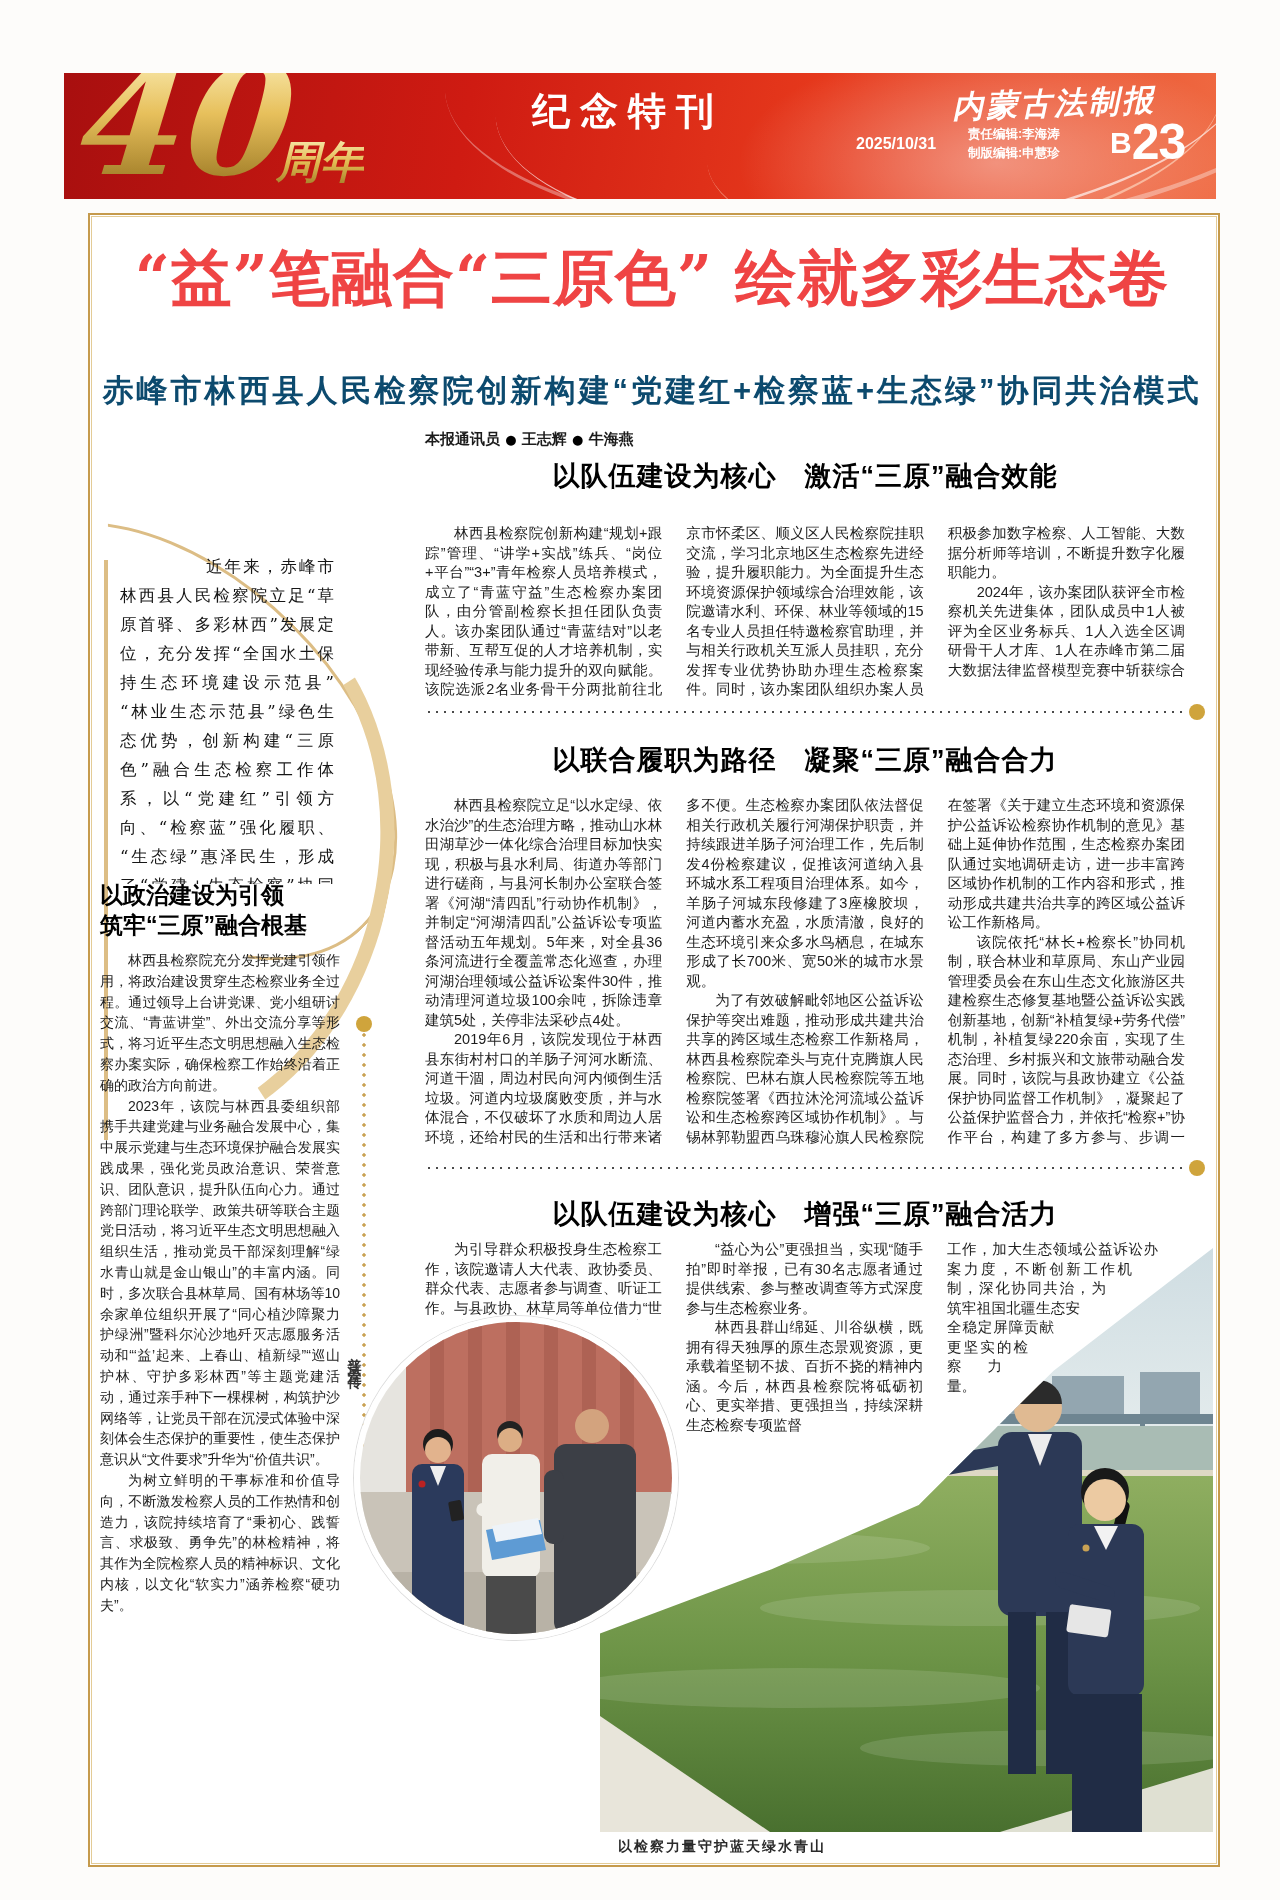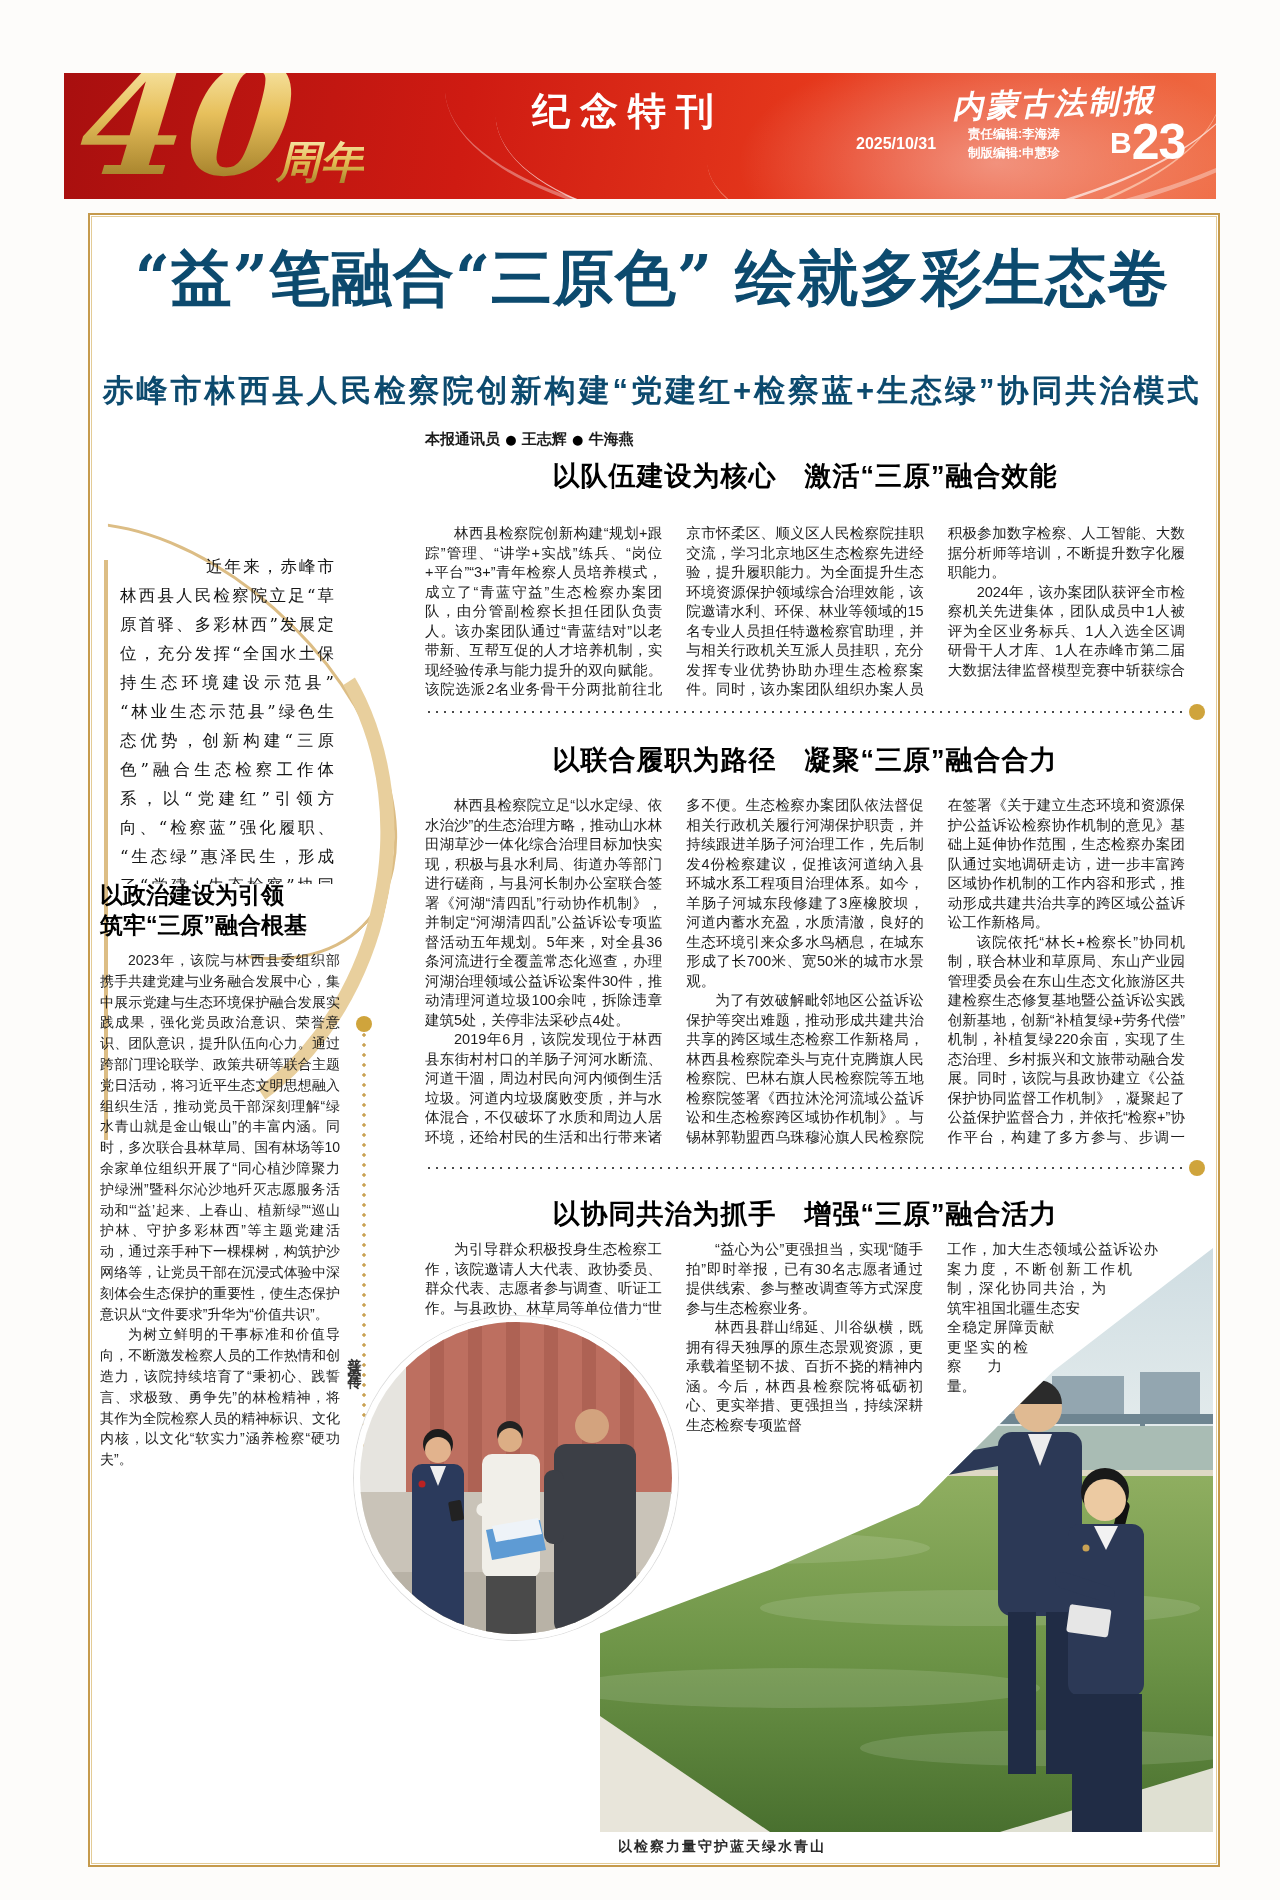--- a/index.html
+++ b/index.html
@@ -26,21 +26,21 @@
          font-family:"DejaVu Serif",serif;font-style:italic;transform:rotate(-2deg);}
   .date{left:792px;top:62px;font-size:16px;color:#fff;font-weight:700;}
   .legal{left:904px;top:52px;font-size:12.5px;color:#fff;line-height:19px;font-weight:700;}
   .pageno{left:1046px;top:40px;color:#fff;font-weight:900;}
   .pageno .b{font-size:30px;vertical-align:6px;}
   .pageno .n{font-size:50px;letter-spacing:-1px;}
   
   .frame{left:88px;top:213px;width:1128px;height:1650px;border:2px solid #c59a4c;background:#fff;box-shadow:inset 0 0 0 1px #fff,inset 0 0 0 2px #e3cb96;}
   
   .headline{left:96px;top:238px;width:1112px;text-align:center;font-family:"DejaVu Serif","Liberation Serif",serif;
-            font-weight:900;font-size:61px;letter-spacing:1px;color:#0c4a6e;white-space:nowrap;}
+            font-weight:900;font-size:61px;letter-spacing:1px;color:#ef4444;white-space:nowrap;}
   .subhead{left:96px;top:370px;width:1112px;text-align:center;font-weight:900;font-size:31px;letter-spacing:3px;color:#0c4a6e;}
   .byline{left:425px;top:430px;width:440px;text-align:left;font-size:15px;font-family:"DejaVu Serif",serif;font-weight:700;}
   .byline .dot{color:#000;font-size:13px;}
   
   .sec-title{width:760px;left:425px;text-align:center;font-weight:900;font-size:27px;letter-spacing:1px;color:#000;}
   .body-cols{left:425px;width:760px;column-count:3;column-gap:24px;column-fill:auto;overflow:hidden;
              font-size:14.5px;line-height:19.5px;text-align:justify;color:#1d1d1d;}
   .body-cols p,.plain p{margin:0;text-indent:2em;}
   .dotline{left:425px;width:760px;height:4px;
            background-image:radial-gradient(circle,#4a4a4a 1.2px,rgba(0,0,0,0) 1.5px);
@@ -114,20 +114,21 @@
   <div class="abs arc1"></div>
   <div class="abs arc2"></div>
   <div class="abs goldbar"></div>
   <div class="abs quote">近年来，赤峰市林西县人民检察院立足“草原首驿、多彩林西”发展定位，充分发挥“全国水土保持生态环境建设示范县”“林业生态示范县”绿色生态优势，创新构建“三原色”融合生态检察工作体系，以“党建红”引领方向、“检察蓝”强化履职、“生态绿”惠泽民生，形成了“党建+生态检察”协同共治的“林西模式”。</div>
 
   <div class="abs sb-title">
     <div>以政治建设为引领</div>
     <div>筑牢“三原”融合根基</div>
   </div>
   <div class="abs sb-body plain">
+    <p>林西县检察院充分发挥党建引领作用，将政治建设贯穿生态检察业务全过程。通过领导上台讲党课、党小组研讨交流、“青蓝讲堂”、外出交流分享等形式，将习近平生态文明思想融入生态检察办案实际，确保检察工作始终沿着正确的政治方向前进。</p>
     <p>2023年，该院与林西县委组织部携手共建党建与业务融合发展中心，集中展示党建与生态环境保护融合发展实践成果，强化党员政治意识、荣誉意识、团队意识，提升队伍向心力。通过跨部门理论联学、政策共研等联合主题党日活动，将习近平生态文明思想融入组织生活，推动党员干部深刻理解“绿水青山就是金山银山”的丰富内涵。同时，多次联合县林草局、国有林场等10余家单位组织开展了“同心植沙障聚力护绿洲”暨科尔沁沙地歼灭志愿服务活动和“‘益’起来、上春山、植新绿”“巡山护林、守护多彩林西”等主题党建活动，通过亲手种下一棵棵树，构筑护沙网络等，让党员干部在沉浸式体验中深刻体会生态保护的重要性，使生态保护意识从“文件要求”升华为“价值共识”。</p>
     <p>为树立鲜明的干事标准和价值导向，不断激发检察人员的工作热情和创造力，该院持续培育了“秉初心、践誓言、求极致、勇争先”的林检精神，将其作为全院检察人员的精神标识、文化内核，以文化“软实力”涵养检察“硬功夫”。</p>
   </div>
 
   <div class="abs golddot" style="left:356px;top:1016px;"></div>
   <div class="abs vdots"></div>
 
   <div class="abs sec-title" style="top:458px;">以队伍建设为核心　激活“三原”融合效能</div>
   <div class="abs body-cols" style="top:524px;height:178px;">
     <p>林西县检察院创新构建“规划+跟踪”管理、“讲学+实战”练兵、“岗位+平台”“3+”青年检察人员培养模式，成立了“青蓝守益”生态检察办案团队，由分管副检察长担任团队负责人。该办案团队通过“青蓝结对”以老带新、互帮互促的人才培养机制，实现经验传承与能力提升的双向赋能。该院选派2名业务骨干分两批前往北京市怀柔区、顺义区人民检察院挂职交流，学习北京地区生态检察先进经验，提升履职能力。为全面提升生态环境资源保护领域综合治理效能，该院邀请水利、环保、林业等领域的15名专业人员担任特邀检察官助理，并与相关行政机关互派人员挂职，充分发挥专业优势协助办理生态检察案件。同时，该办案团队组织办案人员积极参加数字检察、人工智能、大数据分析师等培训，不断提升数字化履职能力。</p>
@@ -139,21 +140,21 @@
   <div class="abs sec-title" style="top:742px;">以联合履职为路径　凝聚“三原”融合合力</div>
   <div class="abs body-cols" style="top:788px;height:368px;margin-top:8px;">
     <p>林西县检察院立足“以水定绿、依水治沙”的生态治理方略，推动山水林田湖草沙一体化综合治理目标加快实现，积极与县水利局、街道办等部门进行磋商，与县河长制办公室联合签署《河湖“清四乱”行动协作机制》，并制定“河湖清四乱”公益诉讼专项监督活动五年规划。5年来，对全县36条河流进行全覆盖常态化巡查，办理河湖治理领域公益诉讼案件30件，推动清理河道垃圾100余吨，拆除违章建筑5处，关停非法采砂点4处。</p>
     <p>2019年6月，该院发现位于林西县东街村村口的羊肠子河河水断流、河道干涸，周边村民向河内倾倒生活垃圾。河道内垃圾腐败变质，并与水体混合，不仅破坏了水质和周边人居环境，还给村民的生活和出行带来诸多不便。生态检察办案团队依法督促相关行政机关履行河湖保护职责，并持续跟进羊肠子河治理工作，先后制发4份检察建议，促推该河道纳入县环城水系工程项目治理体系。如今，羊肠子河城东段修建了3座橡胶坝，河道内蓄水充盈，水质清澈，良好的生态环境引来众多水鸟栖息，在城东形成了长700米、宽50米的城市水景观。</p>
     <p>为了有效破解毗邻地区公益诉讼保护等突出难题，推动形成共建共治共享的跨区域生态检察工作新格局，林西县检察院牵头与克什克腾旗人民检察院、巴林右旗人民检察院等五地检察院签署《西拉沐沦河流域公益诉讼和生态检察跨区域协作机制》。与锡林郭勒盟西乌珠穆沁旗人民检察院在签署《关于建立生态环境和资源保护公益诉讼检察协作机制的意见》基础上延伸协作范围，生态检察办案团队通过实地调研走访，进一步丰富跨区域协作机制的工作内容和形式，推动形成共建共治共享的跨区域公益诉讼工作新格局。</p>
     <p>该院依托“林长+检察长”协同机制，联合林业和草原局、东山产业园管理委员会在东山生态文化旅游区共建检察生态修复基地暨公益诉讼实践创新基地，创新“补植复绿+劳务代偿”机制，补植复绿220余亩，实现了生态治理、乡村振兴和文旅带动融合发展。同时，该院与县政协建立《公益保护协同监督工作机制》，凝聚起了公益保护监督合力，并依托“检察+”协作平台，构建了多方参与、步调一致、同频共振的生态治理新格局。该院办理的生态检察类案件中1件案例被评为最高检典型案例，1件案例入选“2023年度公益诉讼精品案例”，4件案件入选全市典型案例。</p>
   </div>
   <div class="abs dotline" style="top:1166px;"></div>
   <div class="abs golddot" style="left:1189px;top:1160px;"></div>
 
-  <div class="abs sec-title" style="top:1196px;">以协同共治为抓手　增强“三原”融合活力</div>
+  <div class="abs sec-title" style="top:1196px;">以队伍建设为核心　增强“三原”融合活力</div>
   <div class="abs s3col" style="left:425px;height:80px;">
     <p>为引导群众积极投身生态检察工作，该院邀请人大代表、政协委员、群众代表、志愿者参与调查、听证工作。与县政协、林草局等单位借力“世界环境日”等重要节点，积极开展普法宣传活动，着力提升社会各界的生态保护意识与参与热情。该院党组书记为全县科级干部讲授生态检察工作专题党课，分管副检察长作生态检察经验分享，积极推广</p>
   </div>
   <div class="abs s3col" style="left:686px;height:280px;">
     <p>“益心为公”更强担当，实现“随手拍”即时举报，已有30名志愿者通过提供线索、参与整改调查等方式深度参与生态检察业务。</p>
     <p>林西县群山绵延、川谷纵横，既拥有得天独厚的原生态景观资源，更承载着坚韧不拔、百折不挠的精神内涵。今后，林西县检察院将砥砺初心、更实举措、更强担当，持续深耕生态检察专项监督</p>
   </div>
   <div class="abs s3col" style="left:947px;height:160px;">
     <span class="stair"></span>
     <p style="text-indent:0;">工作，加大生态领域公益诉讼办案力度，不断创新工作机制，深化协同共治，为筑牢祖国北疆生态安全稳定屏障贡献更坚实的检察力量。</p>

